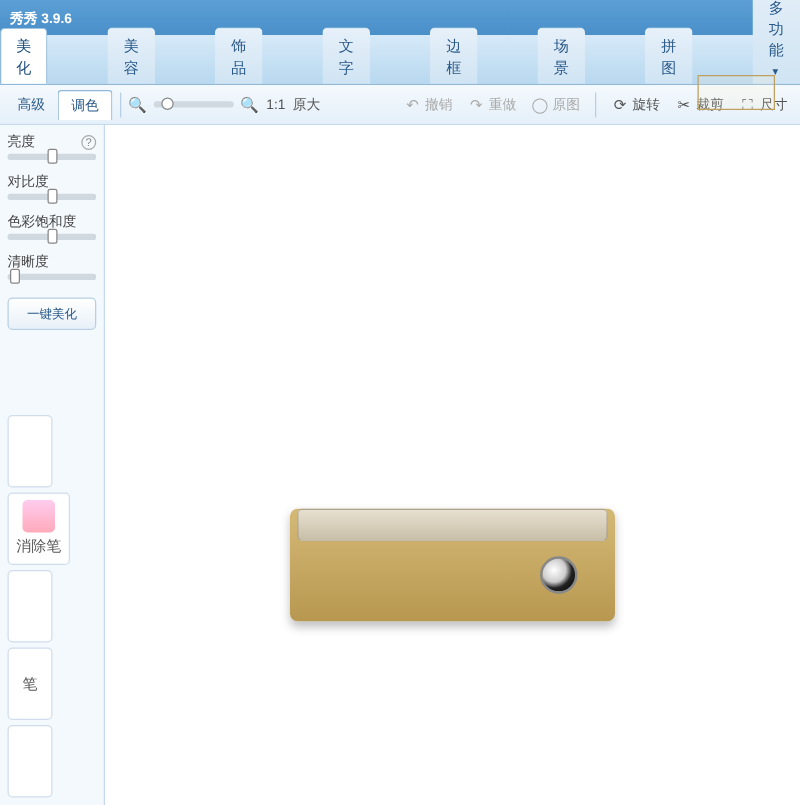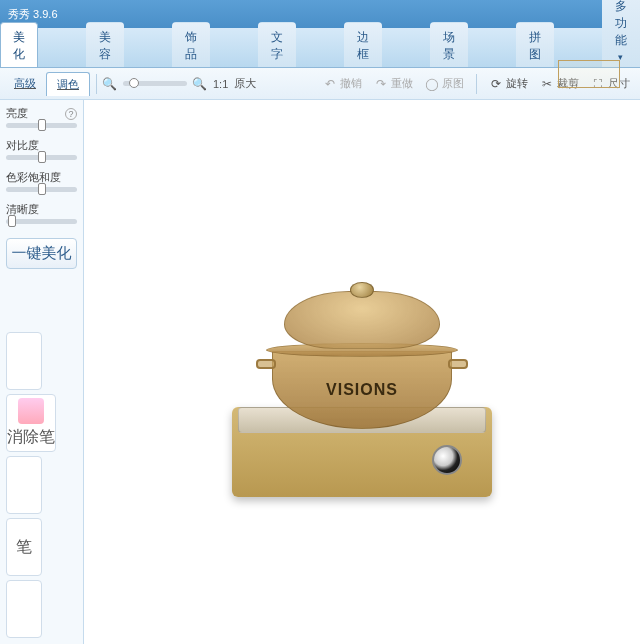--- a/index.html
+++ b/index.html
@@ -1,51 +1,51 @@
 <!DOCTYPE html>
 <html><head>
 <meta charset="utf-8">
 <style>
 * { margin: 0; padding: 0; box-sizing: border-box; font-family: "Microsoft YaHei", Arial, sans-serif; }
 body { width: 640px; height: 644px; overflow: hidden; background: #fff; }
 
-.titlebar { height: 28px; background: linear-gradient(#5b9fd6, #4a8fc8); display: flex; align-items: center; padding: 0 8px; color: #fff; font-size: 11px; justify-content: space-between; }
+.titlebar { height: 28px; background: linear-gradient(#5b9fd6, #4a8fc8); display: flex; align-items: center; padding: 0 8px; color: #fff; font-size: 11px; justify-content: space-between; font-weight: bold; }
 .titlebar .right { font-size: 14px; color: #e0eefb; }
 
 .main-tabs { height: 40px; background: linear-gradient(#d6e9f8, #b8d8ef); border-bottom: 1px solid #8fb8d9; display: flex; align-items: flex-end; padding-left: 0; gap: 47px; }
 .tab { padding: 6px 12px 4px; font-size: 12px; color: #2a5a8a; cursor: pointer; border: 1px solid transparent; border-bottom: none; margin-right: 1px; background: linear-gradient(#e6f0f9, #d0e4f3); border-radius: 4px 4px 0 0; }
 .tab.active { background: #fff; border-color: #8fb8d9; color: #1a4a7a; font-weight: 500; }
 .tab.more::after { content: "▾"; font-size: 9px; margin-left: 3px; }
 
 .toolbar { height: 32px; background: linear-gradient(#f4f9fd, #e5f0f9); border-bottom: 1px solid #c5dbed; display: flex; align-items: center; padding: 0 4px; font-size: 11px; color: #555; }
-.sub-tabs { display: flex; text-decoration: underline; }
+.sub-tabs { display: flex; }
 .sub-tab { padding: 4px 10px; cursor: pointer; color: #2a5a8a; }
 .sub-tab.active { background: #fff; border: 1px solid #8fb8d9; border-bottom: none; border-radius: 3px 3px 0 0; text-align: center; }
 .sep { width: 1px; height: 20px; background: #b8d0e4; margin: 0 6px; }
 .zoom-area { display: flex; align-items: center; gap: 6px; }
 .zoom-slider { width: 64px; height: 5px; background: #d0d8e0; border-radius: 3px; position: relative; }
 .zoom-slider .thumb { width: 10px; height: 10px; background: #fff; border: 1px solid #888; border-radius: 50%; position: absolute; top: -3px; left: 6px; }
 .tool-btn { display: flex; align-items: center; gap: 3px; padding: 3px 6px; cursor: pointer; color: #555; }
 .tool-btn.disabled { color: #aaa; }
 .icon-sm { width: 14px; height: 14px; display: inline-flex; align-items: center; justify-content: center; font-size: 12px; }
 .spacer { flex: 1; }
 .crop-highlight { position: absolute; right: 20px; top: 60px; width: 62px; height: 28px; border: 1px solid #c0a060; background: rgba(255,240,200,0.15); pointer-events: none; }
 
 .workspace { display: flex; height: calc(644px - 26px - 32px - 32px); }
 
 .sidebar { width: 84px; background: #f4f9fd; border-right: 1px solid #c5dbed; display: flex; flex-direction: column; padding: 6px 6px; font-size: 11px; color: #444; }
 .slider-row { margin-bottom: 10px; }
 .slider-row .lbl { display: flex; justify-content: space-between; align-items: center; margin-bottom: 2px; }
 .slider-row .lbl .q { width: 12px; height: 12px; border: 1px solid #aaa; border-radius: 50%; font-size: 9px; line-height: 10px; text-align: center; color: #888; }
 .slider-track { height: 5px; background: #d0d8e0; border-radius: 3px; position: relative; }
 .slider-track .thumb { width: 8px; height: 12px; background: #fff; border: 1px solid #888; border-radius: 2px; position: absolute; top: -4px; left: 32px; }
-.one-click { margin: 4px 0 12px; padding: 5px 0; text-align: center; background: linear-gradient(#fff, #e8f0f8); border: 1px solid #b8d0e4; border-radius: 4px; cursor: pointer; font-size: 15px; color: #2a5a8a; }
+.one-click { margin: 4px 0 12px; padding: 5px 0; text-align: center; background: linear-gradient(#fff, #e8f0f8); border: 1px solid #b8d0e4; border-radius: 4px; cursor: pointer; font-size: 10px; color: #2a5a8a; }
 
 .tool-grid { display: flex; flex-wrap: wrap; gap: 4px; margin-top: auto; margin-bottom: 10px; }
-.tool-item { width: 50px; height: 58px; background: #fff; border: 1px solid #d0ddea; border-radius: 4px; display: flex; flex-direction: column; align-items: center; justify-content: center; gap: 3px; cursor: pointer; font-size: 16px; color: #555; }
+.tool-item { width: 50px; height: 58px; background: #fff; border: 1px solid #d0ddea; border-radius: 4px; display: flex; flex-direction: column; align-items: center; justify-content: center; gap: 3px; cursor: pointer; font-size: 12px; color: #555; }
 .tool-item.half { width: 36px; }
 .tool-icon { width: 26px; height: 26px; border-radius: 4px; display: flex; align-items: center; justify-content: center; font-size: 16px; }
 .ic-eraser { background: linear-gradient(#fce, #fab); }
 .ic-mosaic { background: #6ab0e8; }
 .ic-color { background: radial-gradient(circle, #fe8, #8cf, #fac); border-radius: 50%; }
 
 .canvas { flex: 1; background: #fff; position: relative; display: flex; align-items: center; justify-content: center; }
 .product { width: 280px; height: 260px; position: relative; }
 .cooktop { position: absolute; bottom: 10px; left: 10px; width: 260px; height: 90px; background: linear-gradient(#d4b976, #b89850); border-radius: 6px; box-shadow: 0 4px 8px rgba(0,0,0,0.25); }
 .cooktop-top { position: absolute; top: 0; left: 6px; right: 6px; height: 26px; background: linear-gradient(#e8e0d0, #c8bfa8); border-radius: 4px; border: 1px solid rgba(0,0,0,0.15); }
@@ -173,26 +173,15 @@
 
     </div>
   </div>
 
   <div class="canvas">
     <div class="product">
       <div class="cooktop">
         <div class="cooktop-top"></div>
         <div class="knob"></div>
       </div>
-      <div class="pot">
-        <div class="pot-body">
-            <span>VISIONS</span>
-          </div>
-        <div class="handle l"></div>
-        <div class="handle r"></div>
-        <div class="pot-rim"></div>
-        <div class="lid">
-            <div class="lid-knob"></div>
-          </div>
-      </div>
     </div>
   </div>
 </div>
 
 </body></html>

